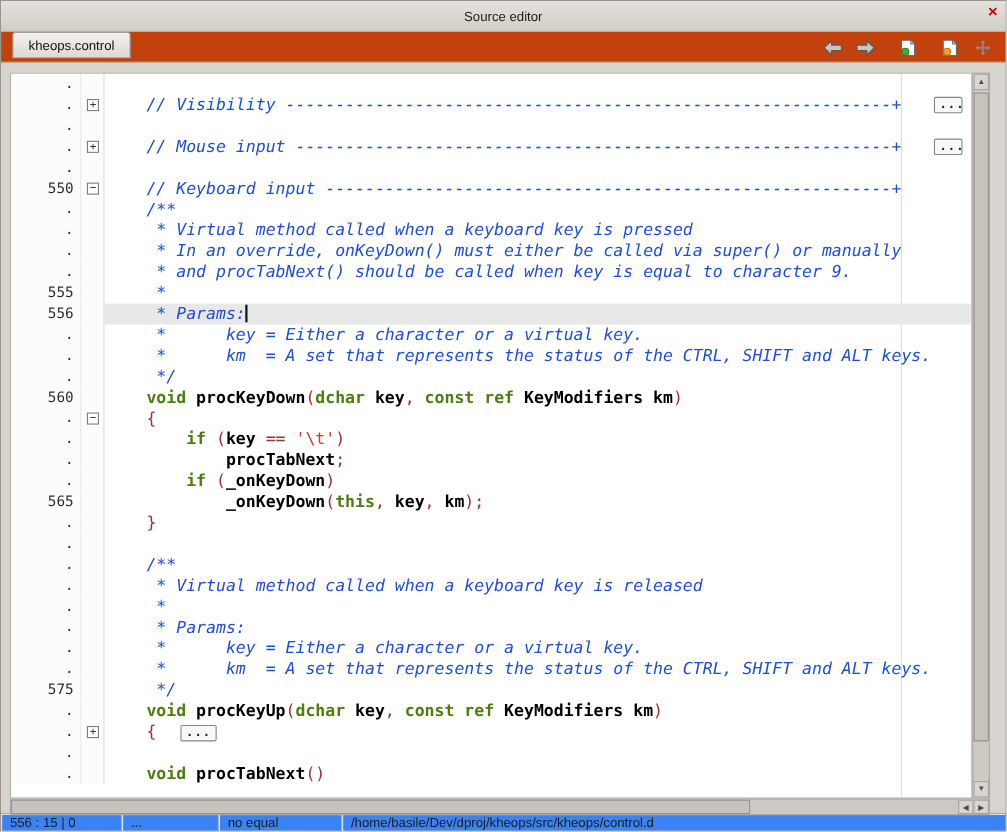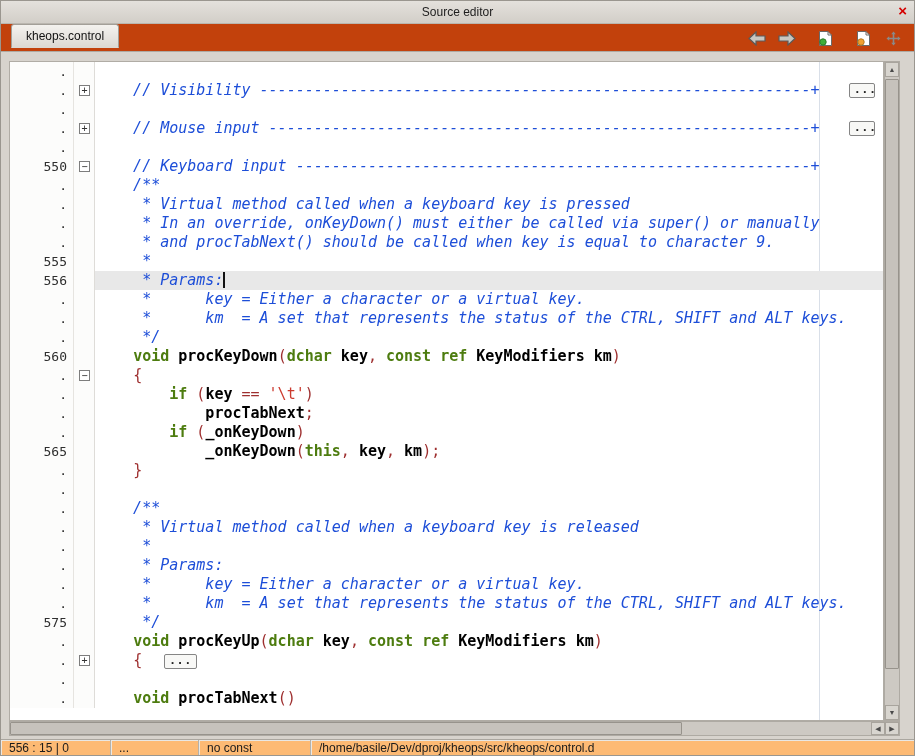--- a/index.html
+++ b/index.html
@@ -2,21 +2,21 @@
 <html><head>
 <meta charset="utf-8">
 <style>
   * { margin:0; padding:0; box-sizing:border-box; }
   html,body { width:915px; height:756px; overflow:hidden; }
   body { font-family:"Liberation Sans", sans-serif; background:#d7d3cd; }
 
   .window { width:915px; height:756px; display:flex; flex-direction:column; background:#d7d3cd; border:1px solid #9a968f; }
 
   
-  .titlebar { height:23px; flex:0 0 auto; position:relative; display:flex; align-items:center; justify-content:center;
+  .titlebar { height:28px; flex:0 0 auto; position:relative; display:flex; align-items:center; justify-content:center;
               background:linear-gradient(#e4e1dc,#d2cec8); border-bottom:1px solid #bab6af; font-size:12px; color:#1d1d1d; }
   .close { position:absolute; right:7px; top:1px; color:#d40000; font-weight:bold; font-size:15px; line-height:18px; cursor:default; }
 
   
   .tabbar { height:28px; flex:0 0 auto; position:relative; display:flex; align-items:flex-start; padding:0 0 0 10px;
             background:#c2410c; border-bottom:1px solid #aeaaa3; }
   .tab { height:24px; margin-bottom:-1px; padding:0 14px; display:flex; align-items:center;
          background:linear-gradient(#f4f2ef,#ddd9d3); border:1px solid #a39f98; border-bottom:1px solid #ddd9d3;
          border-radius:3px 3px 0 0; font-size:12px; color:#111; }
   .toolbar { position:absolute; right:10px; top:4px; display:flex; align-items:center; }
@@ -58,21 +58,21 @@
   .hscroll { position:absolute; left:8px; top:669px; width:891px; height:15px; display:flex;
              background:#cdc9c3; border:1px solid #aeaaa3; }
   .sb-btn { flex:0 0 auto; width:14px; height:13px; display:flex; align-items:center; justify-content:center;
             font-size:7px; color:#4a4a4a; background:#d8d5cf; border:1px solid #a8a49d; }
   .vscroll .sb-btn { width:14px; height:15px; }
   .sb-track { flex:1 1 auto; position:relative; }
   .sb-thumb-v { position:absolute; left:0; right:0; top:2px; height:94%; background:#c6c2bc; border:1px solid #97938c; border-radius:1px; }
   .sb-thumb-h { position:absolute; top:0; bottom:0; left:0; width:78%; background:#c6c2bc; border:1px solid #97938c; border-radius:1px; }
 
   
-  .statusbar { height:16px; flex:0 0 auto; display:flex; align-items:center; background:#fdba74;
+  .statusbar { height:16px; flex:0 0 auto; display:flex; align-items:center; background:#3b82f6;
                border-top:1px solid #aaa69f; font-size:12px; color:#1b1b1b; }
   .sb-panel { height:100%; display:flex; align-items:center; padding-left:8px; border-right:1px solid #b5b1aa;
               box-shadow:inset 1px 1px 0 #e9e7e3; }
   .sb-panel.p1 { width:110px; }
   .sb-panel.p2 { width:88px; }
   .sb-panel.p3 { width:112px; }
   .sb-panel.p4 { flex:1 1 auto; border-right:none; }
 </style>
 </head>
 <body>
@@ -174,17 +174,17 @@
         <div class="sb-thumb-h"></div>
       </div>
       <div class="sb-btn">◀</div>
       <div class="sb-btn">▶</div>
     </div>
   </div>
 
   <div class="statusbar">
     <div class="sb-panel p1">556 : 15 | 0</div>
     <div class="sb-panel p2">...</div>
-    <div class="sb-panel p3">no const</div>
+    <div class="sb-panel p3">no equal</div>
     <div class="sb-panel p4">/home/basile/Dev/dproj/kheops/src/kheops/control.d</div>
   </div>
 
 </div>
 
 </body></html>

